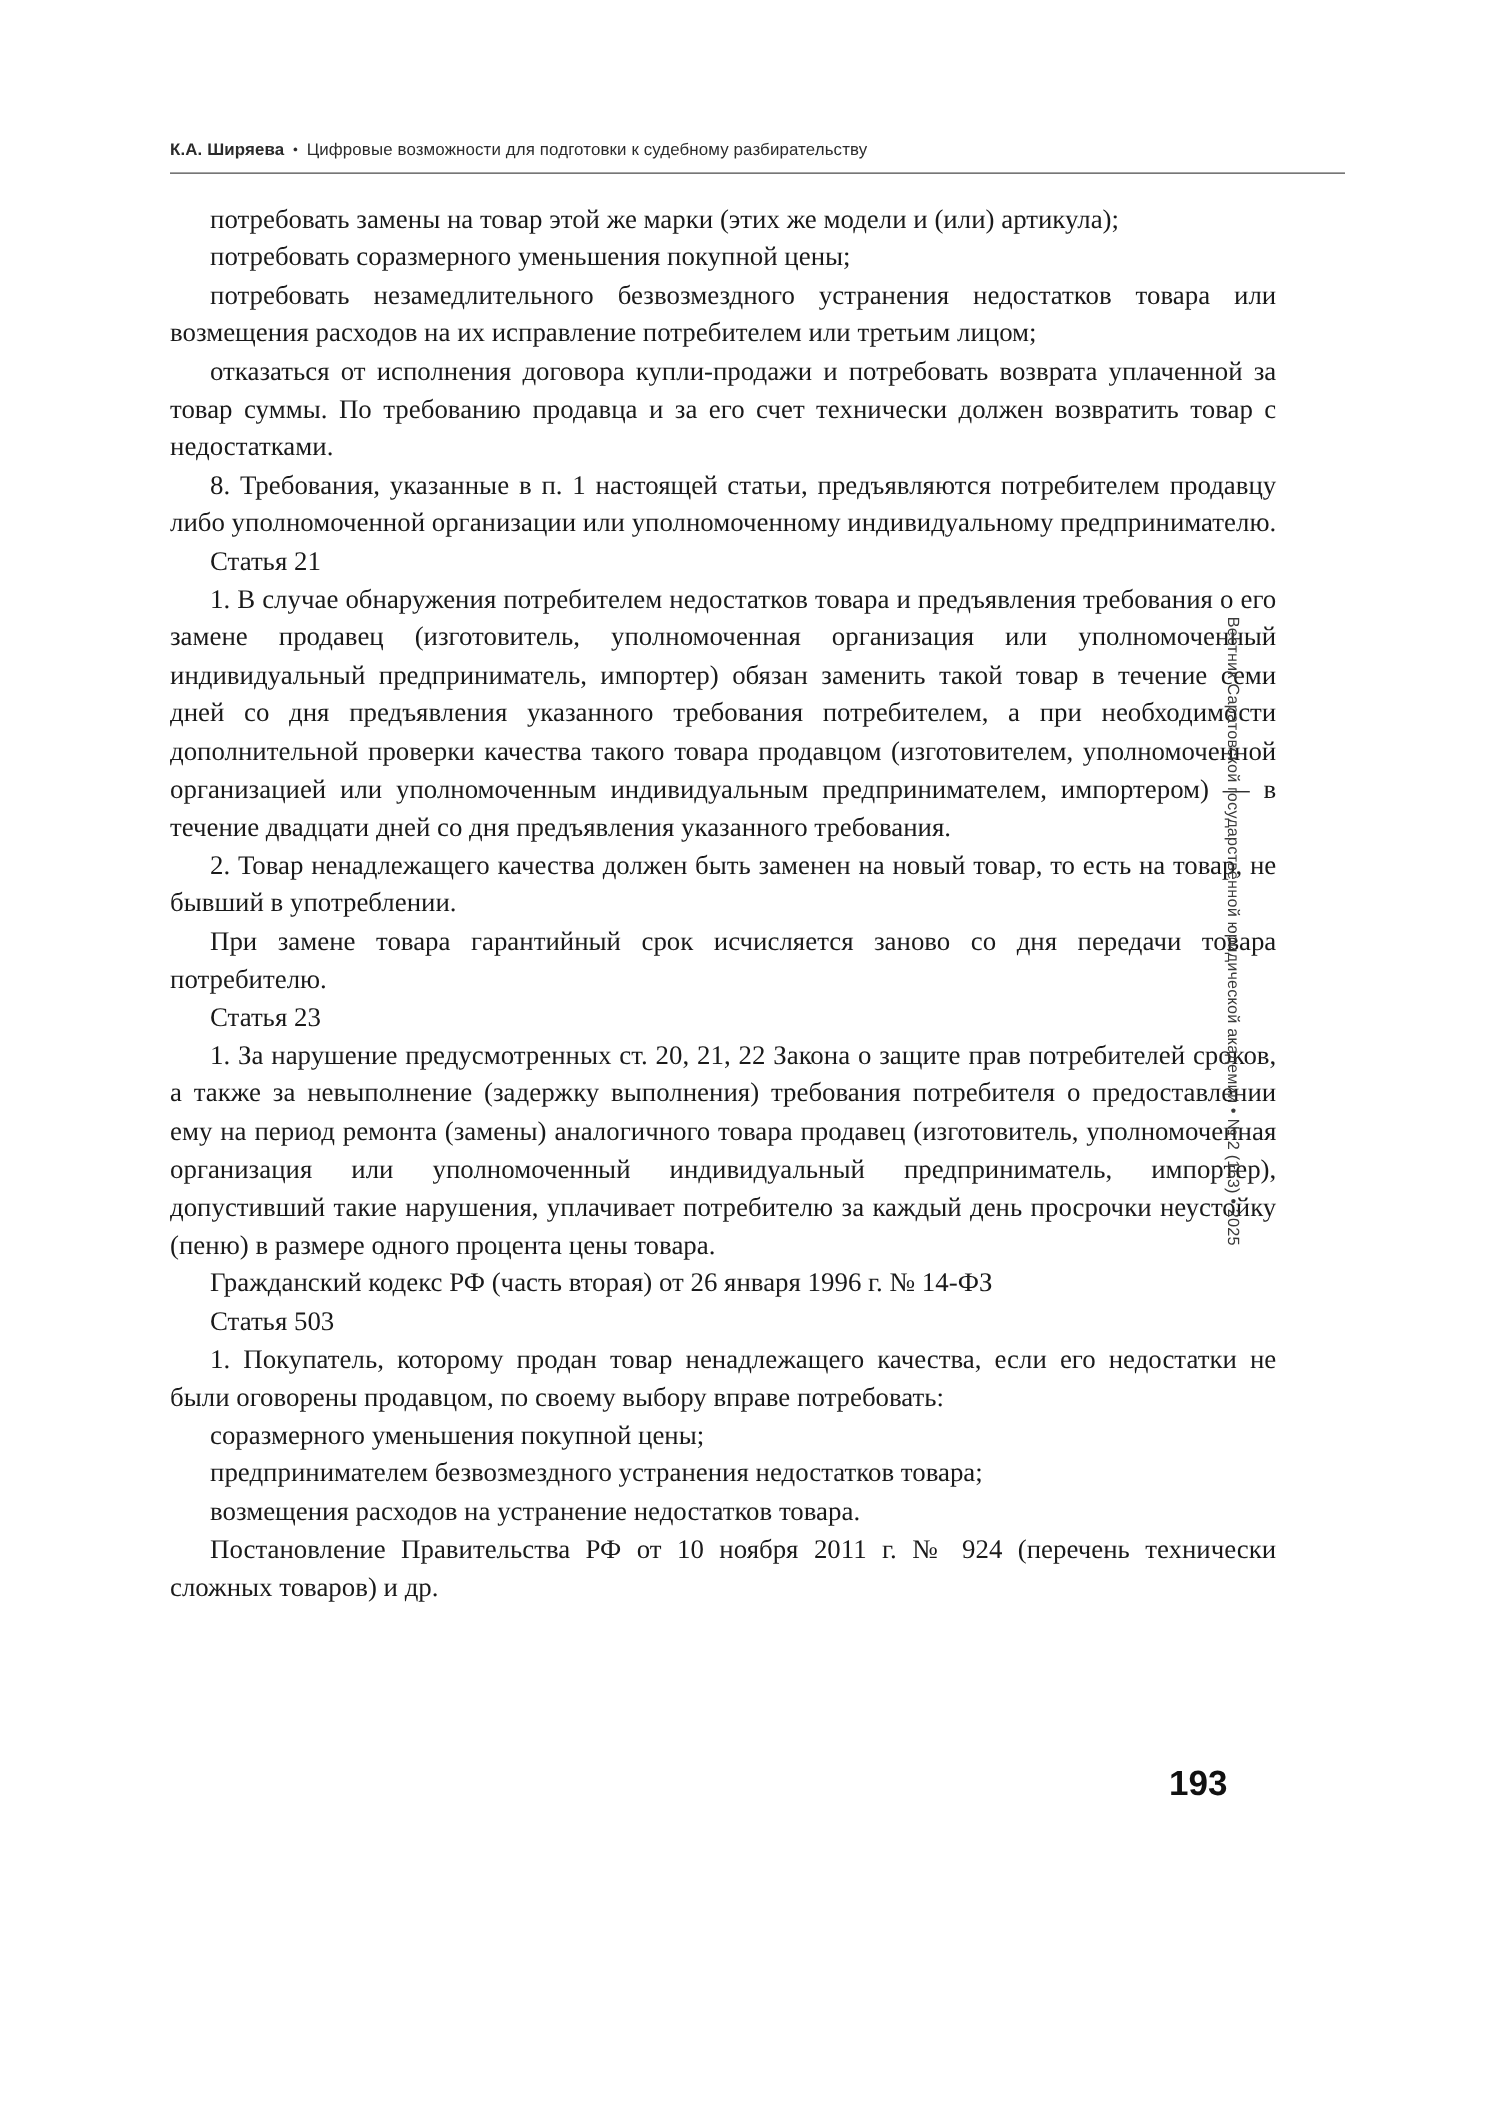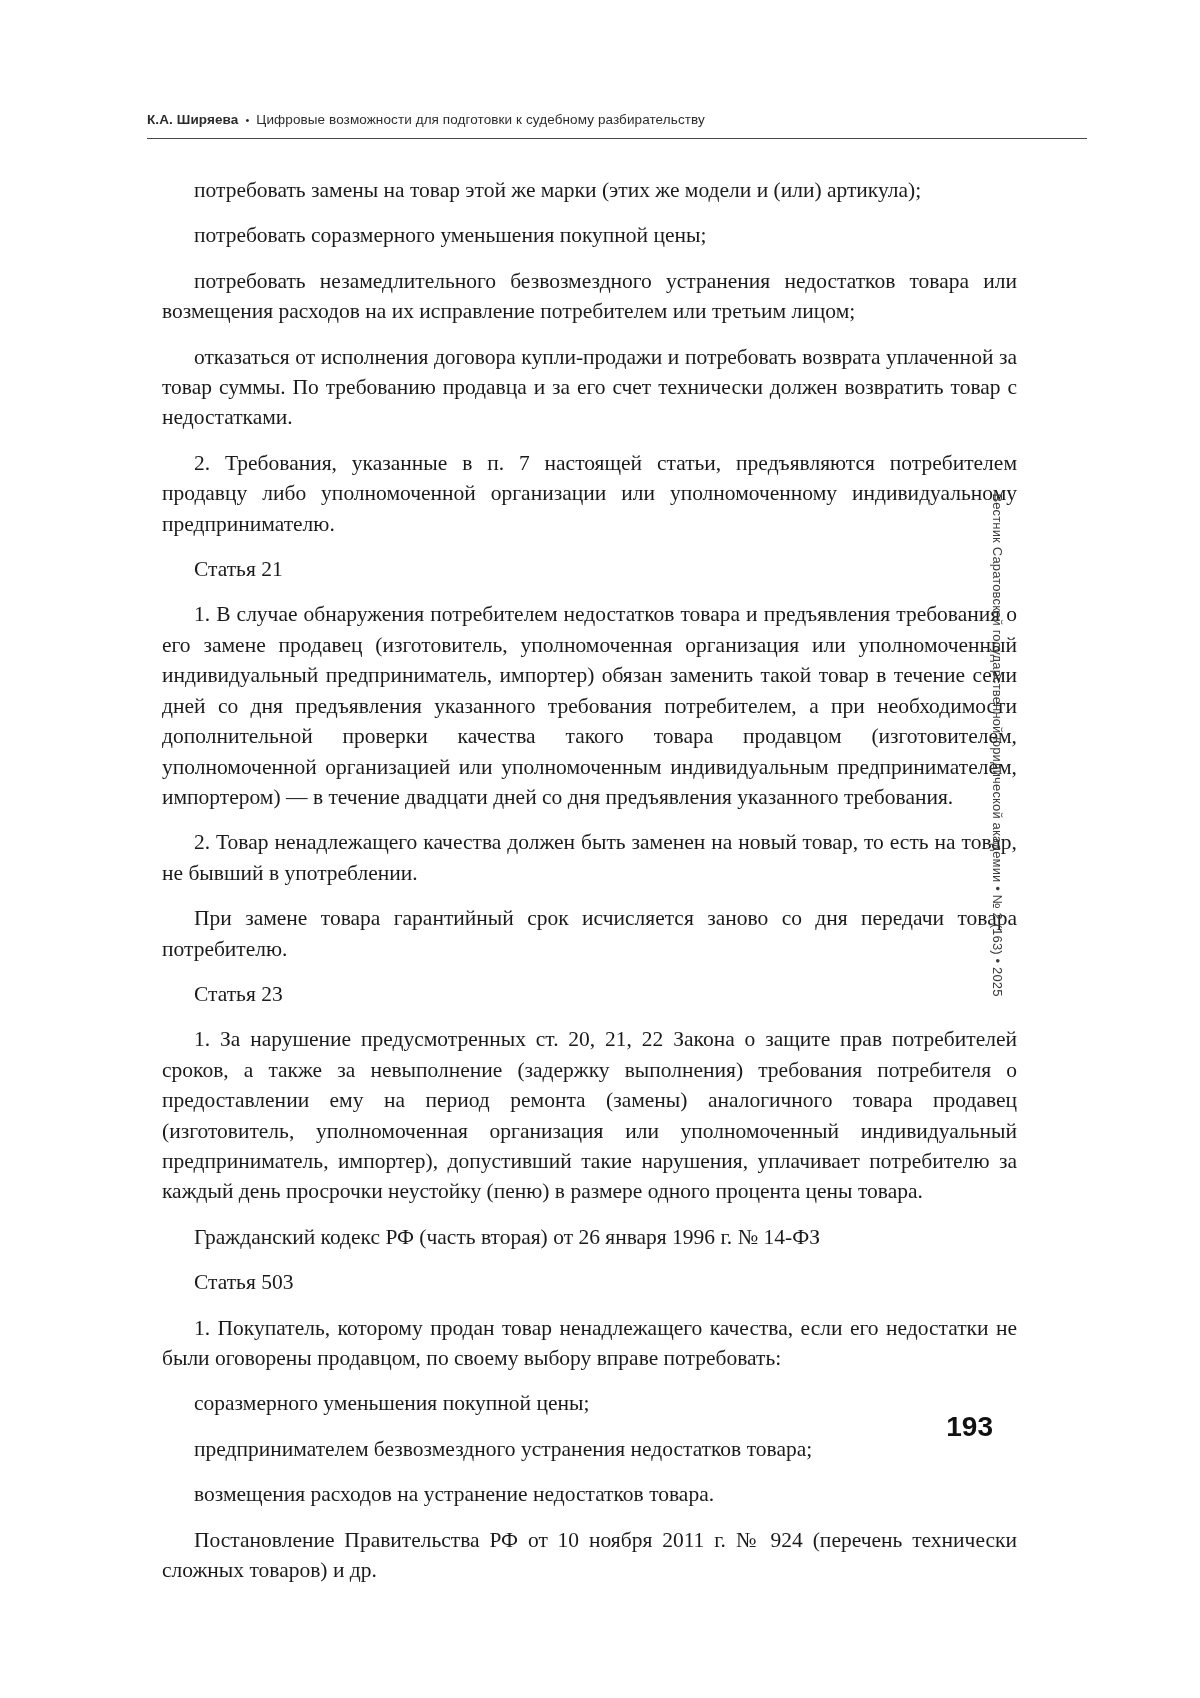--- a/index.html
+++ b/index.html
@@ -11,21 +11,21 @@
     width: 1200px;
     height: 1698px;
     position: relative;
     font-family: "Liberation Serif", serif;
     color: #1a1a1a;
     overflow: hidden;
   }
 
   .page {
     position: absolute;
-    left: 15px;
+    left: 4px;
     top: 0;
     width: 1040px;
     height: 1698px;
   }
 
   
   .runhead {
     position: absolute;
     left: 132px;
     top: 112px;
@@ -56,21 +56,21 @@
 
   
   .column {
     position: absolute;
     left: 132px;
     top: 160px;
     width: 885px;
   }
 
   p.para {
-    margin: 15px;
+    margin: 0;
     font-size: 21.5px;
     line-height: 30.4px;
     text-align: justify;
     text-indent: 0;
     hyphens: manual;
     font-family: "Liberation Serif", serif;
   }
   p.indent {
     text-indent: 32px;
   }
@@ -113,21 +113,21 @@
   <div class="runhead">
     <span class="author">К.А. Ширяева</span><span class="bullet">•</span><span class="title">Цифровые возможности для подготовки к судебному разбирательству</span>
   </div>
   <div class="runhead-rule"></div>
 
   <div class="column">
     <p class="para indent">потребовать замены на товар этой же марки (этих же модели и (или) артикула);</p>
     <p class="para indent">потребовать соразмерного уменьшения покупной цены;</p>
     <p class="para indent">потребовать незамедлительного безвозмездного устранения недостатков товара или возмещения расходов на их исправление потребителем или третьим лицом;</p>
     <p class="para indent">отказаться от исполнения договора купли-продажи и потребовать возврата уплаченной за товар суммы. По требованию продавца и за его счет технически должен возвратить товар с недостатками.</p>
-    <p class="para indent">2. Требования, указанные в п. 7 настоящей статьи, предъявляются потребителем продавцу либо уполномоченной организации или уполномоченному индивидуальному предпринимателю.</p>
+    <p class="para indent">8. Требования, указанные в п. 1 настоящей статьи, предъявляются потребителем продавцу либо уполномоченной организации или уполномоченному индивидуальному предпринимателю.</p>
     <p class="para indent">Статья 21</p>
     <p class="para indent">1. В случае обнаружения потребителем недостатков товара и предъявления требования о его замене продавец (изготовитель, уполномоченная организация или уполномоченный индивидуальный предприниматель, импортер) обязан заменить такой товар в течение семи дней со дня предъявления указанного требования потребителем, а при необходимости дополнительной проверки качества такого товара продавцом (изготовителем, уполномоченной организацией или уполномоченным индивидуальным предпринимателем, импортером) — в течение двадцати дней со дня предъявления указанного требования.</p>
     <p class="para indent">2. Товар ненадлежащего качества должен быть заменен на новый товар, то есть на товар, не бывший в употреблении.</p>
     <p class="para indent">При замене товара гарантийный срок исчисляется заново со дня передачи товара потребителю.</p>
     <p class="para indent">Статья 23</p>
     <p class="para indent">1. За нарушение предусмотренных ст. 20, 21, 22 Закона о защите прав потребителей сроков, а также за невыполнение (задержку выполнения) требования потребителя о предоставлении ему на период ремонта (замены) аналогичного товара продавец (изготовитель, уполномоченная организация или уполномоченный индивидуальный предприниматель, импортер), допустивший такие нарушения, уплачивает потребителю за каждый день просрочки неустойку (пеню) в размере одного процента цены товара.</p>
     <p class="para indent">Гражданский кодекс РФ (часть вторая) от 26 января 1996 г. № 14-ФЗ</p>
     <p class="para indent">Статья 503</p>
     <p class="para indent">1. Покупатель, которому продан товар ненадлежащего качества, если его недостатки не были оговорены продавцом, по своему выбору вправе потребовать:</p>
     <p class="para indent">соразмерного уменьшения покупной цены;</p>

